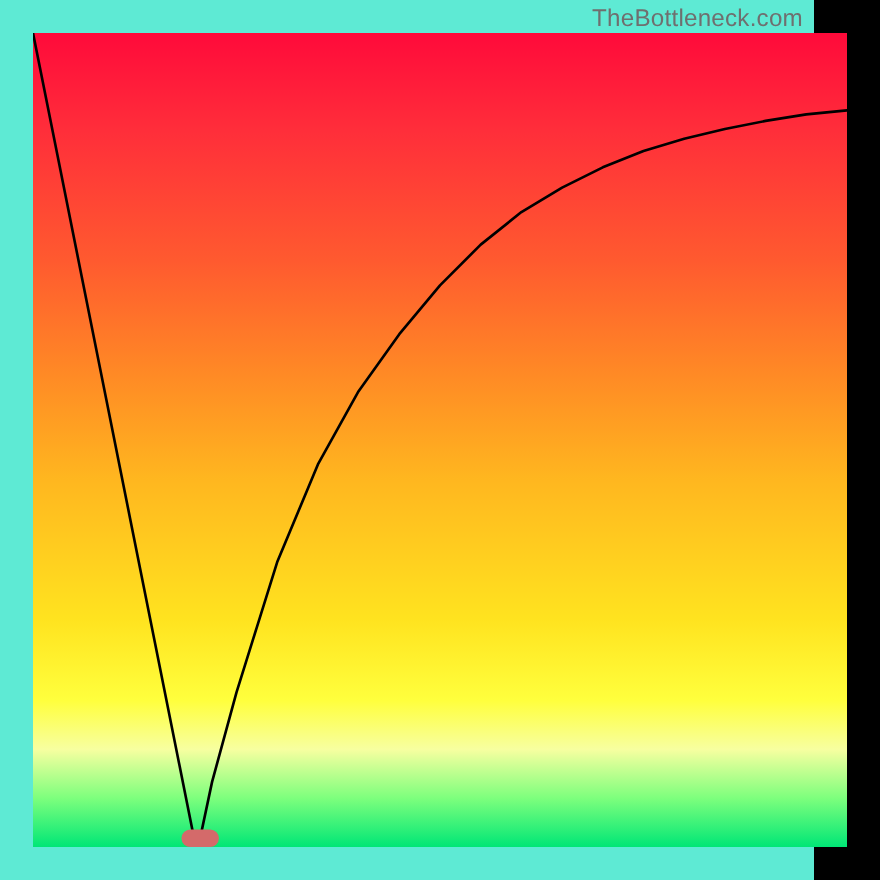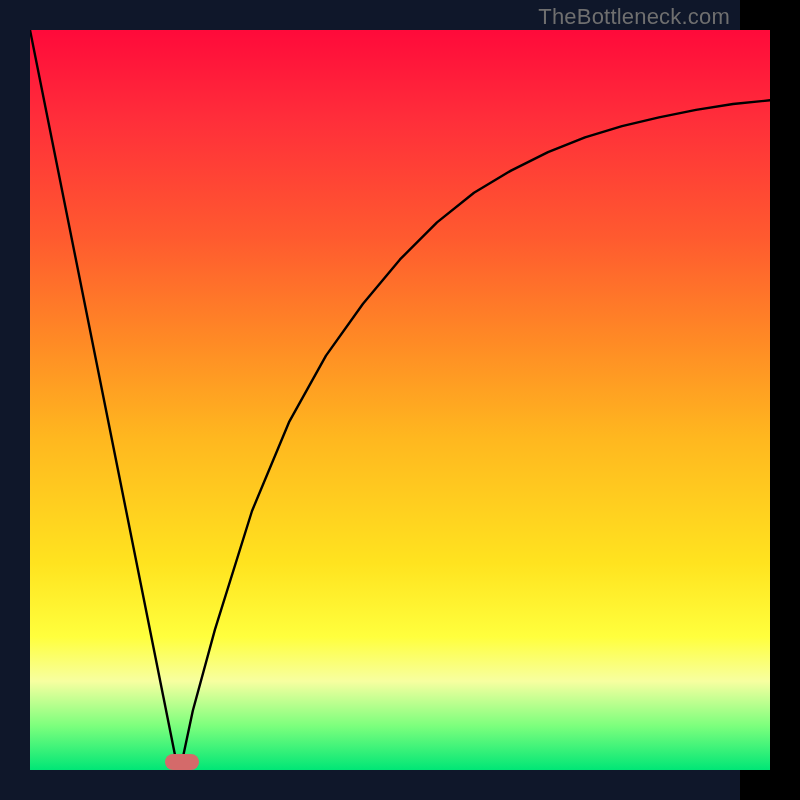--- a/index.html
+++ b/index.html
@@ -8,21 +8,21 @@
     width: 800px;
     height: 800px;
     overflow: hidden;
     background: #000;
     font-family: Arial, Helvetica, sans-serif;
   }
   .frame {
     position: relative;
     width: 740px;
     height: 800px;
-    background: #0f172a;
+    background: #5eead4;
   }
   .plot {
     position: absolute;
     left: 30px;
     top: 30px;
     width: 740px;
     height: 740px;
     background: linear-gradient(
       to bottom,
       #ff0a3a 0%,

